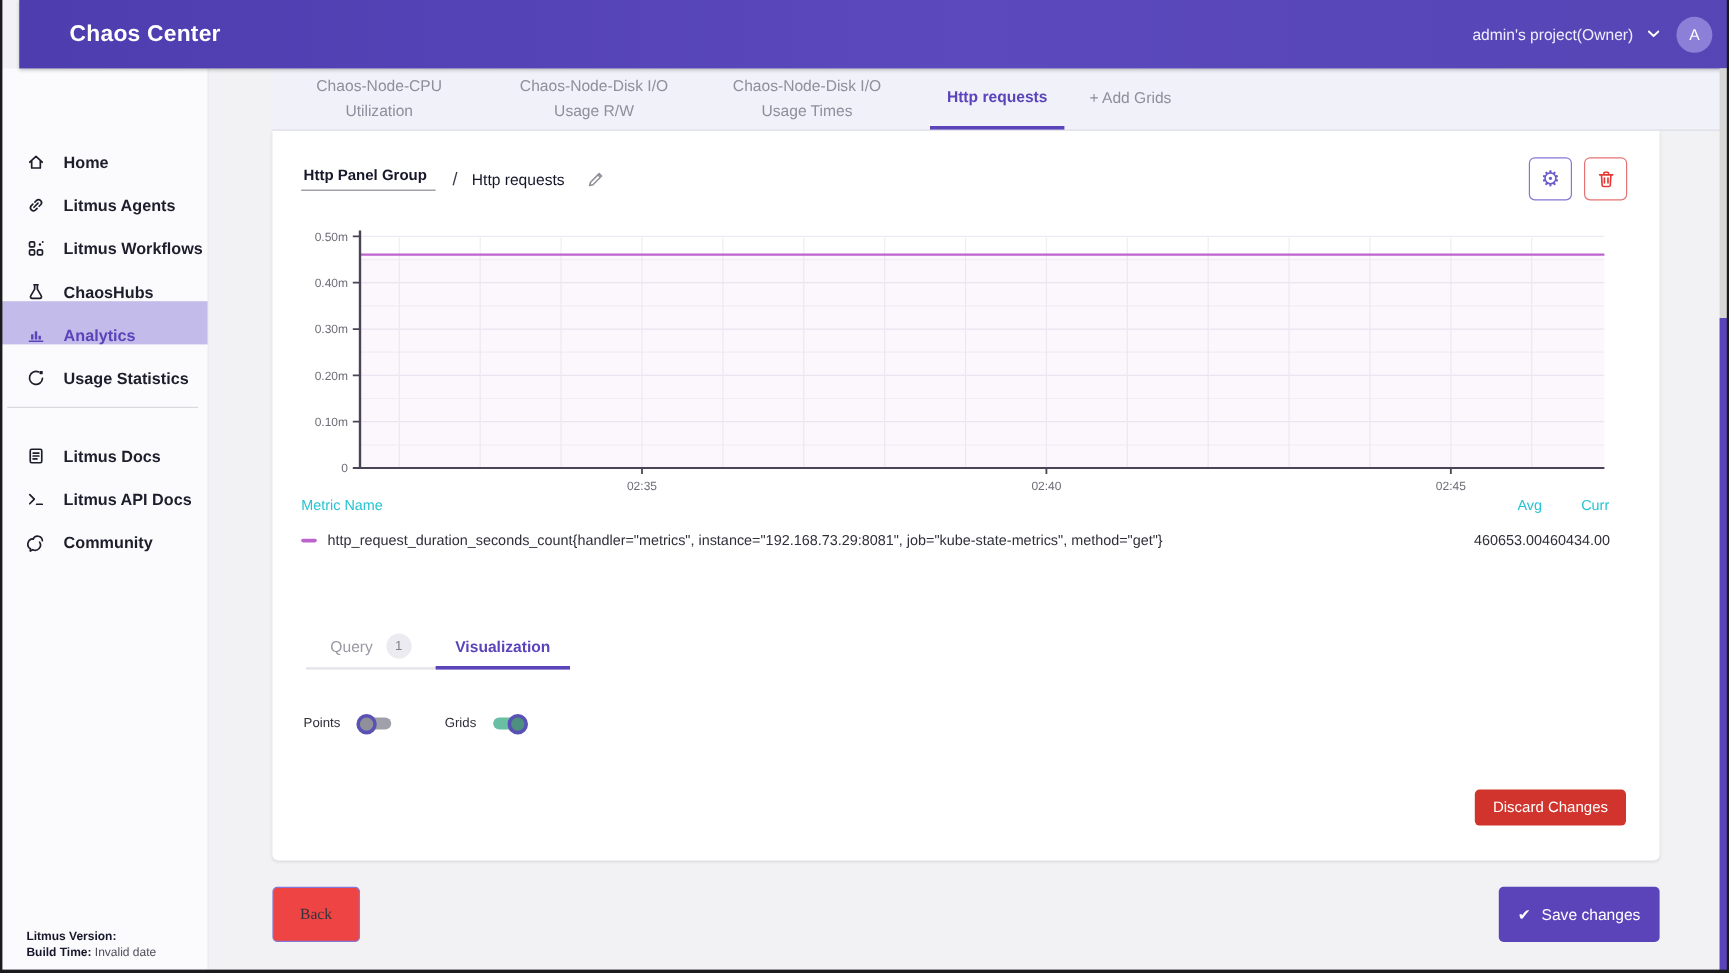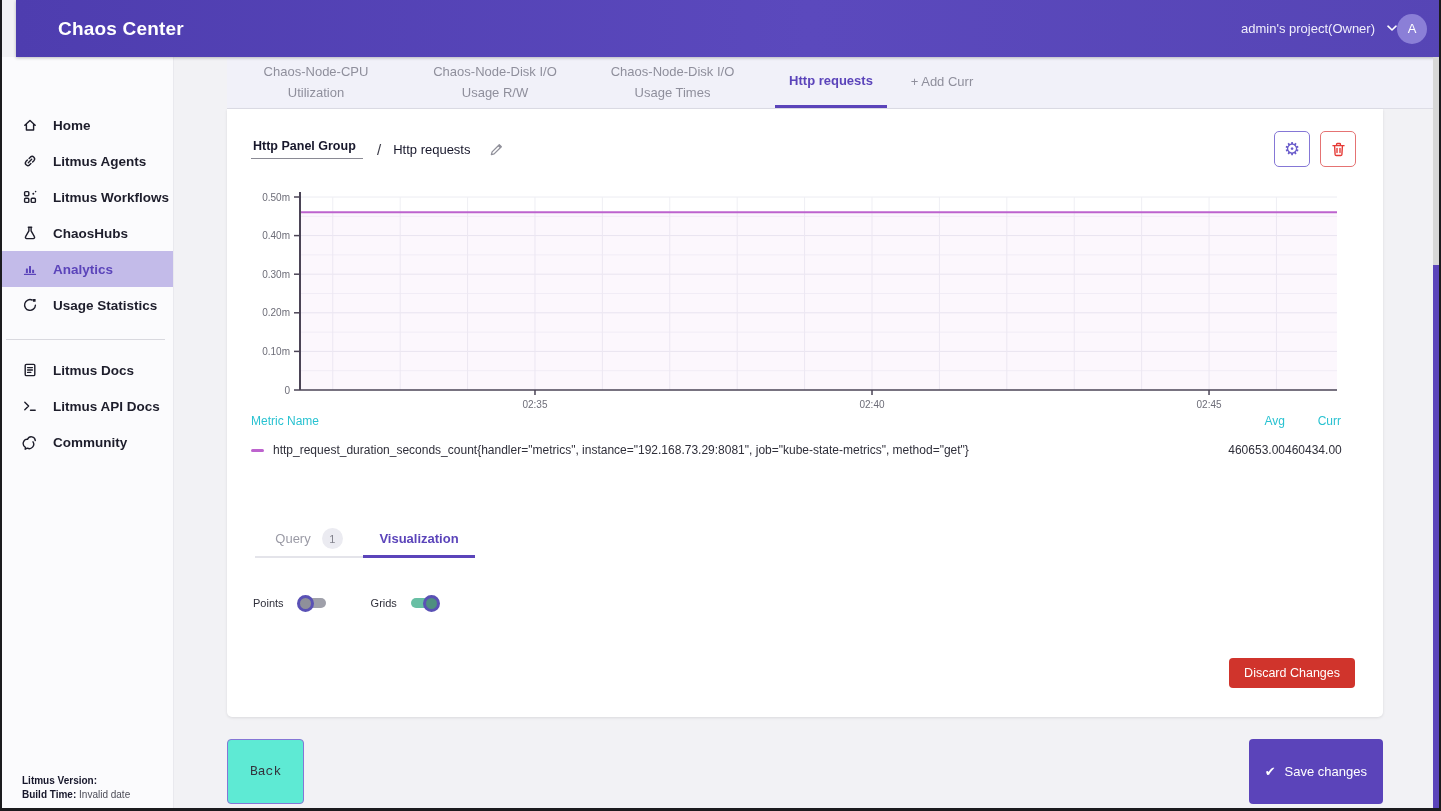--- a/index.html
+++ b/index.html
@@ -8,29 +8,29 @@
 
   
   .frame { position:fixed; inset:0; pointer-events:none; z-index:999;
     border-left:2px solid #1b1b1e; border-right:2px solid #1b1b1e; border-bottom:3px solid #1b1b1e; }
 
   
   .topbar { position:absolute; top:0; left:16px; width:1441px; height:57px; z-index:20;
     background:linear-gradient(90deg,#4e3daf 0%,#5b49bd 55%,#5645b5 100%);
     display:flex; align-items:center; box-shadow:0 1px 3px rgba(0,0,0,.25); }
   .topbar .app-title { color:#fff; font-size:19px; font-weight:bold; margin-left:42px; letter-spacing:.2px; }
-  .topbar .right { margin-left:auto; display:flex; margin-right:30px; }
+  .topbar .right { margin-left:auto; display:flex; margin-right:30px; gap:14px; }
   .project-sel { display:flex; align-items:center; gap:12px; color:#f0eefc; font-size:13px; cursor:pointer; }
   .avatar { width:30px; height:30px; border-radius:50%; background:#8b7fd7; color:#fff;
     display:flex; align-items:center; justify-content:center; font-size:13px; }
 
   
   .sidebar { position:absolute; top:57px; left:0; bottom:0; width:174px; background:#fbfbfd;
     border-right:1px solid #e9e9ee; z-index:10; padding-top:50px; }
-  .side-item { height:36px; display:flex; align-items:center; padding-left:22px; gap:15px;
+  .side-item { height:36px; display:flex; align-items:flex-end; padding-left:22px; gap:15px;
     font-size:13.5px; font-weight:bold; color:#1d1d2b; cursor:pointer; }
   .side-item .ic { width:16px; height:16px; display:inline-flex; color:#1d1d2b; }
   .side-item.active { background:#c3bbe9; color:#5b44ba; }
   .side-item.active .ic { color:#5b44ba; }
   .side-divider { height:1px; background:#d9d9df; margin:16px 8px 12px 6px; }
   .version-block { position:absolute; left:22px; bottom:10px; font-size:10px; color:#2a2a35; line-height:1.35; }
   .version-block b { color:#17172b; }
   .version-block .val { font-weight:normal; color:#4d4d58; }
 
   
@@ -89,22 +89,22 @@
   .switch .knob { position:absolute; left:0; top:0; width:17px; height:17px; border-radius:50%;
     border:3px solid #5a51b5; background:#8f909a; }
   .switch.on .knob { left:auto; right:0; background:#4f8f80; }
 
   .discard-btn { position:absolute; right:28px; bottom:29px; background:#d0342c; color:#fff;
     font-size:12.5px; border:none; border-radius:4px; padding:8px 15px; cursor:pointer;
     font-family:"Liberation Sans",sans-serif; }
 
   
   .foot-row { margin-left:53px; width:1156px; margin-top:22px; display:flex; justify-content:space-between; }
-  .back-btn { background:#5eead4; border:1px solid #8577d6; border-radius:4px; padding:24px 22px;
-    font-size:13px; color:#33333d; cursor:pointer; font-family:Liberation Mono, monospace; }
+  .back-btn { background:#ef4444; border:1px solid #8577d6; border-radius:4px; padding:14px 22px;
+    font-size:13px; color:#33333d; cursor:pointer; font-family:Liberation Serif, serif; }
   .save-btn { background:#5b44ba; border:none; border-radius:4px; padding:8px 16px; font-size:13px;
     color:#fff; cursor:pointer; display:flex; align-items:center; gap:9px; font-family:"Liberation Sans",sans-serif; }
 
   
   .scrollbar { position:absolute; top:57px; right:0; bottom:0; width:8px; background:#d7d7d7; z-index:30; }
   .scroll-thumb { position:absolute; top:208px; bottom:0; left:0; right:0; background:#5b44ba; }
 </style>
 </head>
 <body>
 
@@ -224,21 +224,21 @@
     <div class="ptab t2">
         <span>Chaos-Node-Disk I/O Usage R/W</span>
       </div>
     <div class="ptab t3">
         <span>Chaos-Node-Disk I/O Usage Times</span>
       </div>
     <div class="ptab t4 active">
         <span>Http requests</span>
       </div>
     <div class="ptab t5">
-        <span>+ Add Curr</span>
+        <span>+ Add Grids</span>
       </div>
   </div>
 
   <div class="card">
 
     <div class="ed-head">
       <input class="group-input" type="text" value="Http Panel Group" style="">
       <span class="slash">/</span>
       <span class="panel-name">Http requests</span>
       <span class="pencil">

